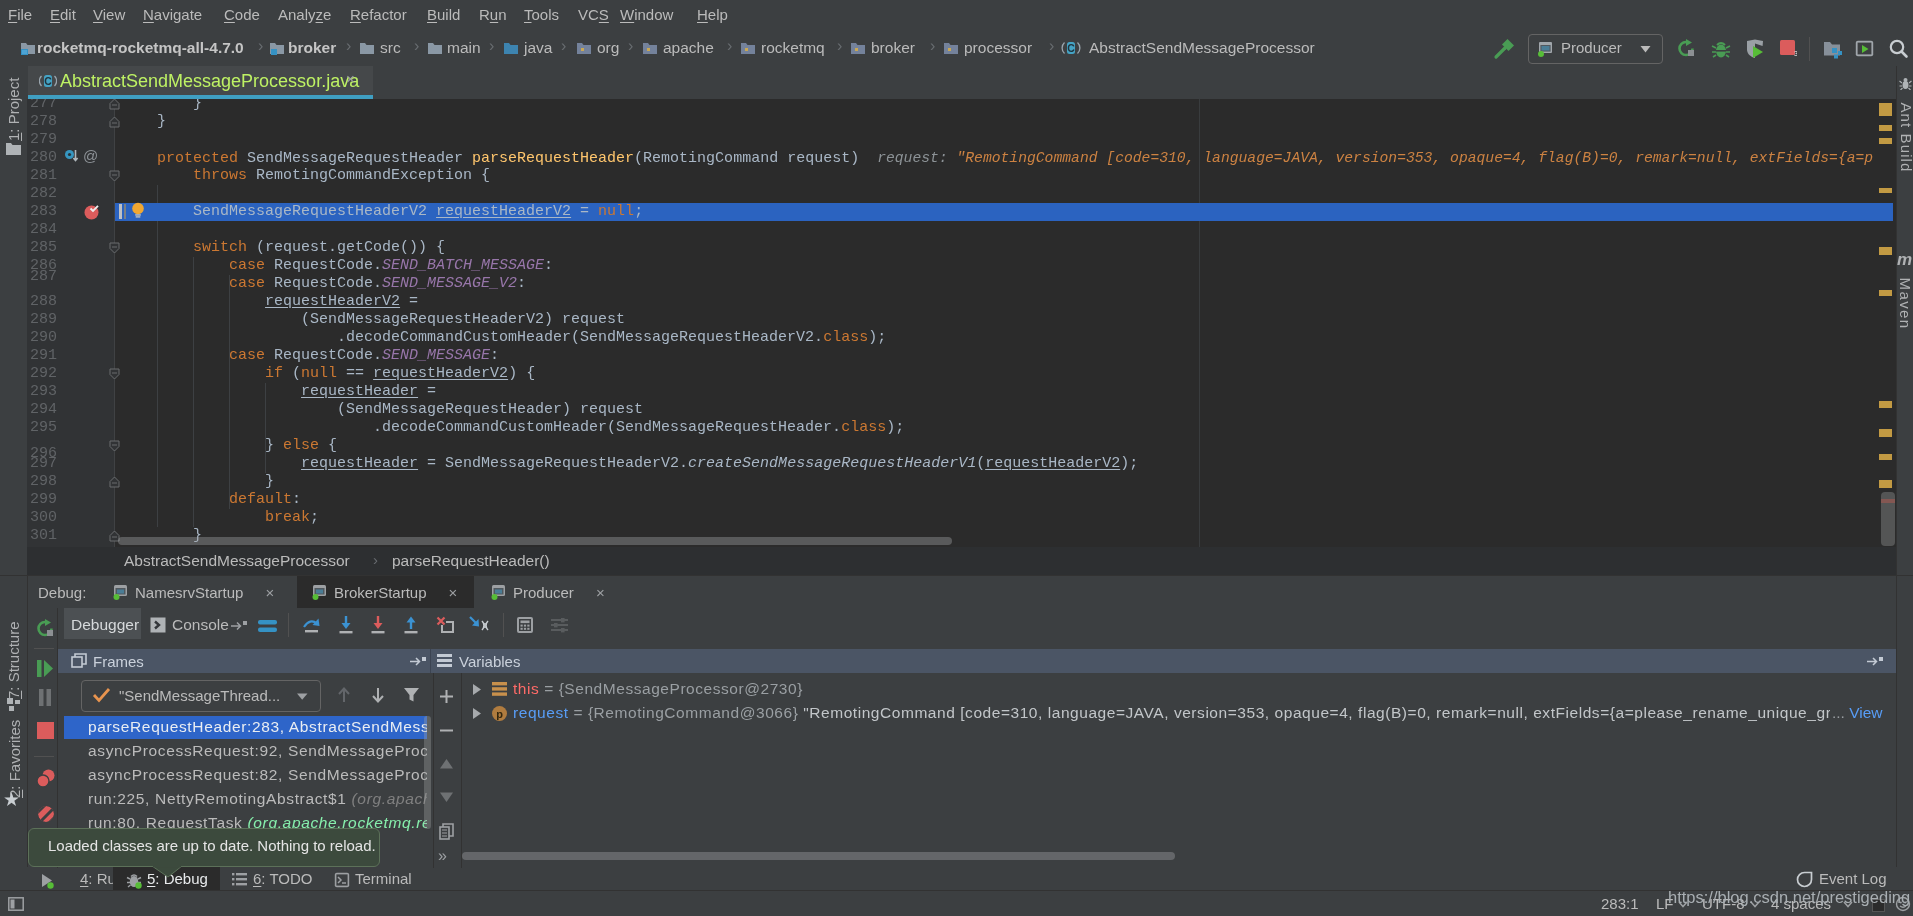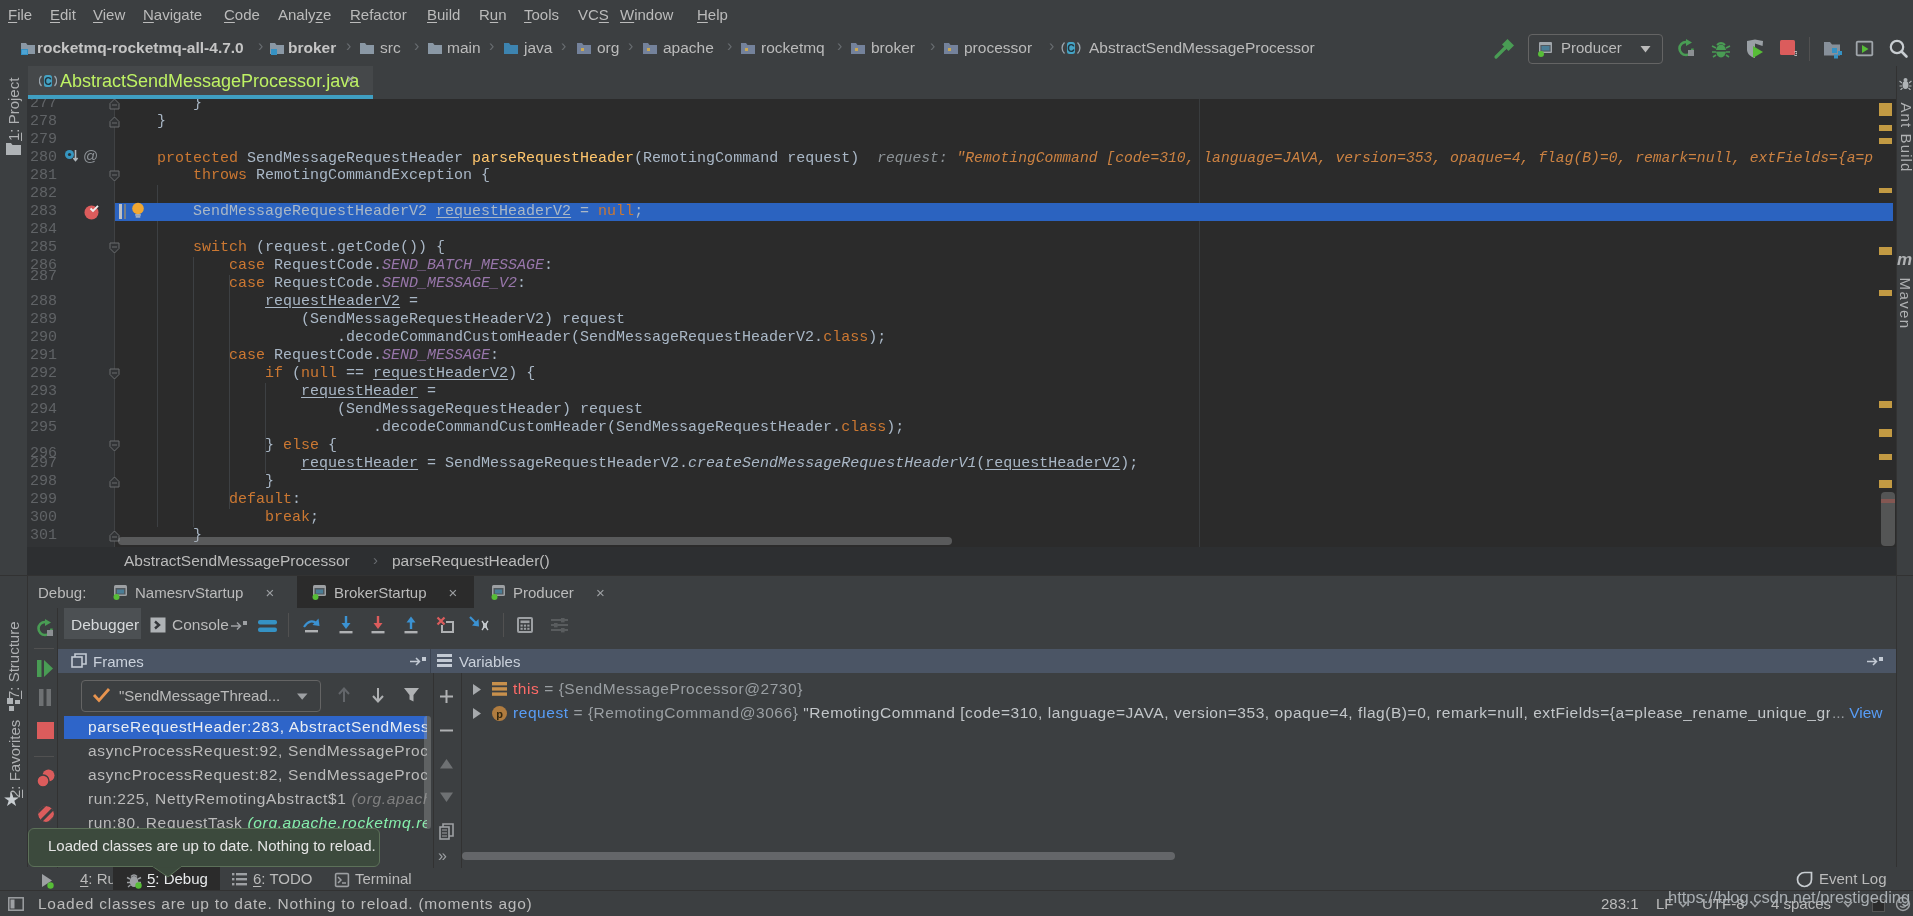--- a/index.html
+++ b/index.html
@@ -594,21 +594,20 @@
 <svg class="abs" style="left:1796px;top:4px" width="17" height="17" viewBox="0 0 17 17">
         <path d="M8.5 1.5 A 7 7 0 1 0 15.5 8.5 L15.5 1.5 Z" fill="none" stroke="#C8CDD1" stroke-width="1.7"></path>
       </svg>
 <span class="abs" style="left:1819px;top:3px;">Event Log</span>
 </div>
 <div id="statusbar">
 <svg class="abs" style="left:8px;top:6px" width="16" height="14" viewBox="0 0 16 14">
         <rect x="0.8" y="0.8" width="14.4" height="12.4" fill="none" stroke="#9DA0A3" stroke-width="1.5"></rect>
         <rect x="2.5" y="2.5" width="4" height="9" fill="#9DA0A3"></rect>
       </svg>
-<span class="abs" style="left:38px;top:4px;font-size:15.5px;letter-spacing:0.75px;">Loaded classes are up to date. Nothing to reload. (moments ago)</span>
 <span class="abs" style="left:1601px;top:4px;">283:1</span>
 <span class="abs" style="left:1656px;top:4px;">LF</span>
 <svg class="abs" style="left:1678px;top:10px" width="10" height="7" viewBox="0 0 10 7">
         <path d="M1 1 L5 5.5 L9 1" stroke="#9DA0A3" stroke-width="1.5" fill="none"></path>
       </svg>
 <span class="abs" style="left:1702px;top:4px;">UTF-8</span>
 <svg class="abs" style="left:1750px;top:10px" width="10" height="7" viewBox="0 0 10 7">
         <path d="M1 1 L5 5.5 L9 1" stroke="#9DA0A3" stroke-width="1.5" fill="none"></path>
       </svg>
 <span class="abs" style="left:1771px;top:4px;">4 spaces</span>

